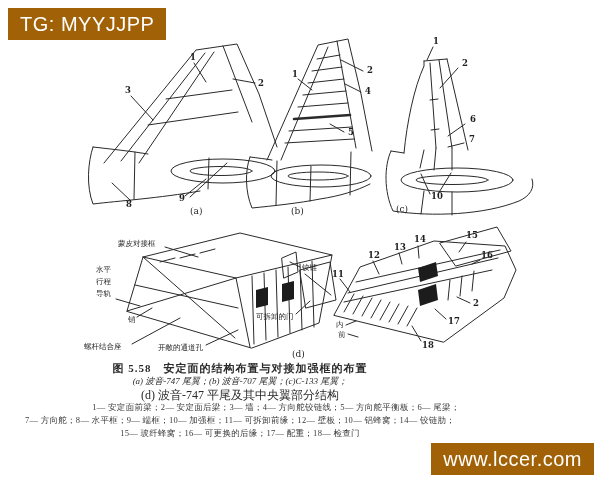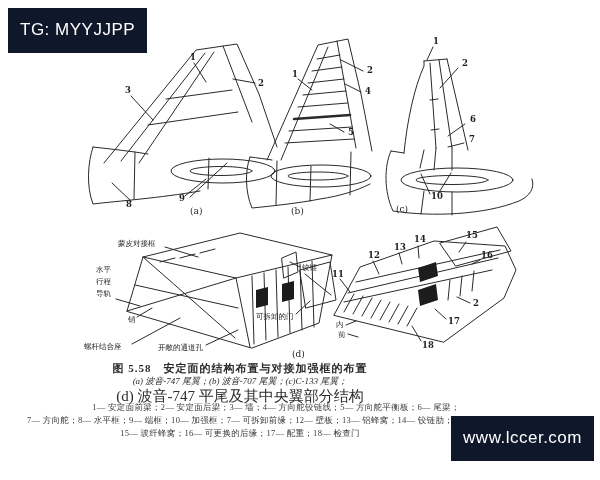--- a/index.html
+++ b/index.html
@@ -1,40 +1,40 @@
 <!DOCTYPE html>
 <html><head>
 <meta charset="utf-8">
 <style>
   html,body{margin:0;padding:0;}
   body{
     width:600px;height:480px;position:relative;overflow:hidden;
     background:#ffffff;font-family:"Liberation Sans",sans-serif;
   }
   .badge{
-    position:absolute;background:#0f172a;color:#fff;
-    font-size:17px;letter-spacing:.5px;padding:13px 12px;line-height:1.1;
+    position:absolute;background:#a16207;color:#fff;
+    font-size:20px;letter-spacing:.5px;padding:5px 12px;line-height:1.1;
   }
   .badge-tl{top:8px;left:8px;}
-  .badge-br{bottom:19px;right:6px;}
+  .badge-br{bottom:5px;right:6px;}
   svg{position:absolute;top:0;left:0;}
   svg path,svg ellipse,svg line{fill:none;stroke:#2a2a2a;stroke-width:1;stroke-linecap:round;stroke-linejoin:round;}
   svg .thick{stroke-width:2.6;}
   svg .dark{fill:#1c1c1c;stroke:none;}
   svg text{fill:#1f1f1f;}
   .num{font:bold 8.5px "DejaVu Serif",serif;}
   .plabel{font:9px "DejaVu Serif",serif;}
   .cjk{font:7.5px "Liberation Sans",sans-serif;}
   .cap{
     position:absolute;left:0;width:480px;text-align:center;color:#2b2b2b;
     font-family:"Liberation Serif",serif;
   }
   .cap-title{top:361px;font-size:11px;font-weight:bold;letter-spacing:1px;}
   .cap-sub1{top:375px;font-size:9px;font-style:italic;}
-  .cap-sub2{top:387px;font-size:15px;text-align:center;}
+  .cap-sub2{top:387px;font-size:12px;text-align:center;}
   .cap-leg{font-size:8.5px;color:#3a3a3a;letter-spacing:.3px;}
   .leg1{top:402px;margin-left:36px;}
   .leg2{top:415px;}
   .leg3{top:428px;}
 </style>
 </head>
 <body>
 
 <svg width="600" height="362" viewBox="0 0 600 362">
 
@@ -209,17 +209,17 @@
     <path d="M348,334 L358,337"></path>
       <text class="cjk" x="338" y="337">前</text>
     <text class="plabel" x="292" y="357">(d)</text>
   </g>
 </svg>
 
 <div class="cap cap-title">图 5.58　安定面的结构布置与对接加强框的布置</div>
 <div class="cap cap-sub1">(a) 波音-747 尾翼；(b) 波音-707 尾翼；(c)C-133 尾翼；</div>
 <div class="cap cap-sub2">(d) 波音-747 平尾及其中央翼部分结构</div>
 <div class="cap cap-leg leg1">1— 安定面前梁；2— 安定面后梁；3— 墙；4— 方向舵铰链线；5— 方向舵平衡板；6— 尾梁；</div>
-<div class="cap cap-leg leg2">7— 方向舵；8— 水平框；9— 端框；10— 加强框；7— 可拆卸前缘；12— 壁板；13— 铝蜂窝；14— 铰链肋；</div>
+<div class="cap cap-leg leg2">7— 方向舵；8— 水平框；9— 端框；10— 加强框；11— 可拆卸前缘；12— 壁板；10— 铝蜂窝；14— 铰链肋；</div>
 <div class="cap cap-leg leg3">15— 玻纤蜂窝；16— 可更换的后缘；17— 配重；18— 检查门</div>
 
 <div class="badge badge-tl">TG: MYYJJPP</div>
 <div class="badge badge-br">www.lccer.com</div>
 
 </body></html>

